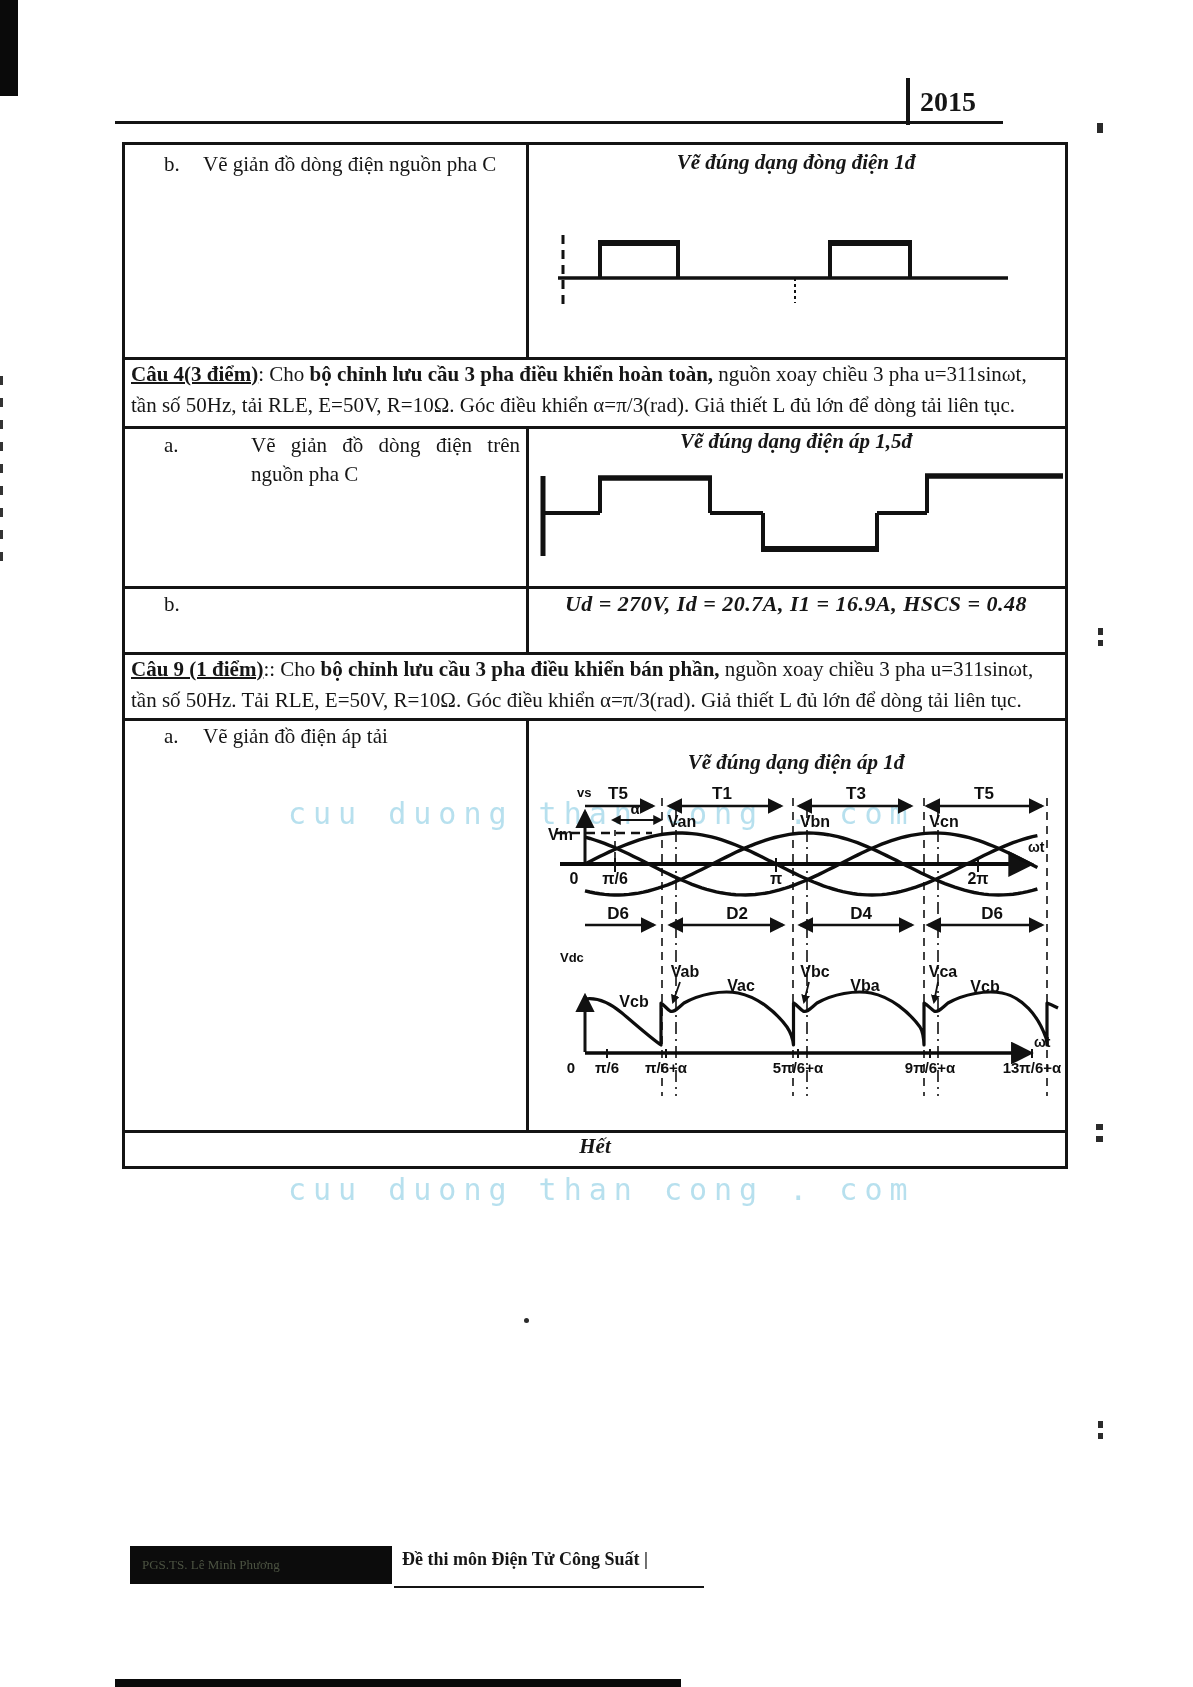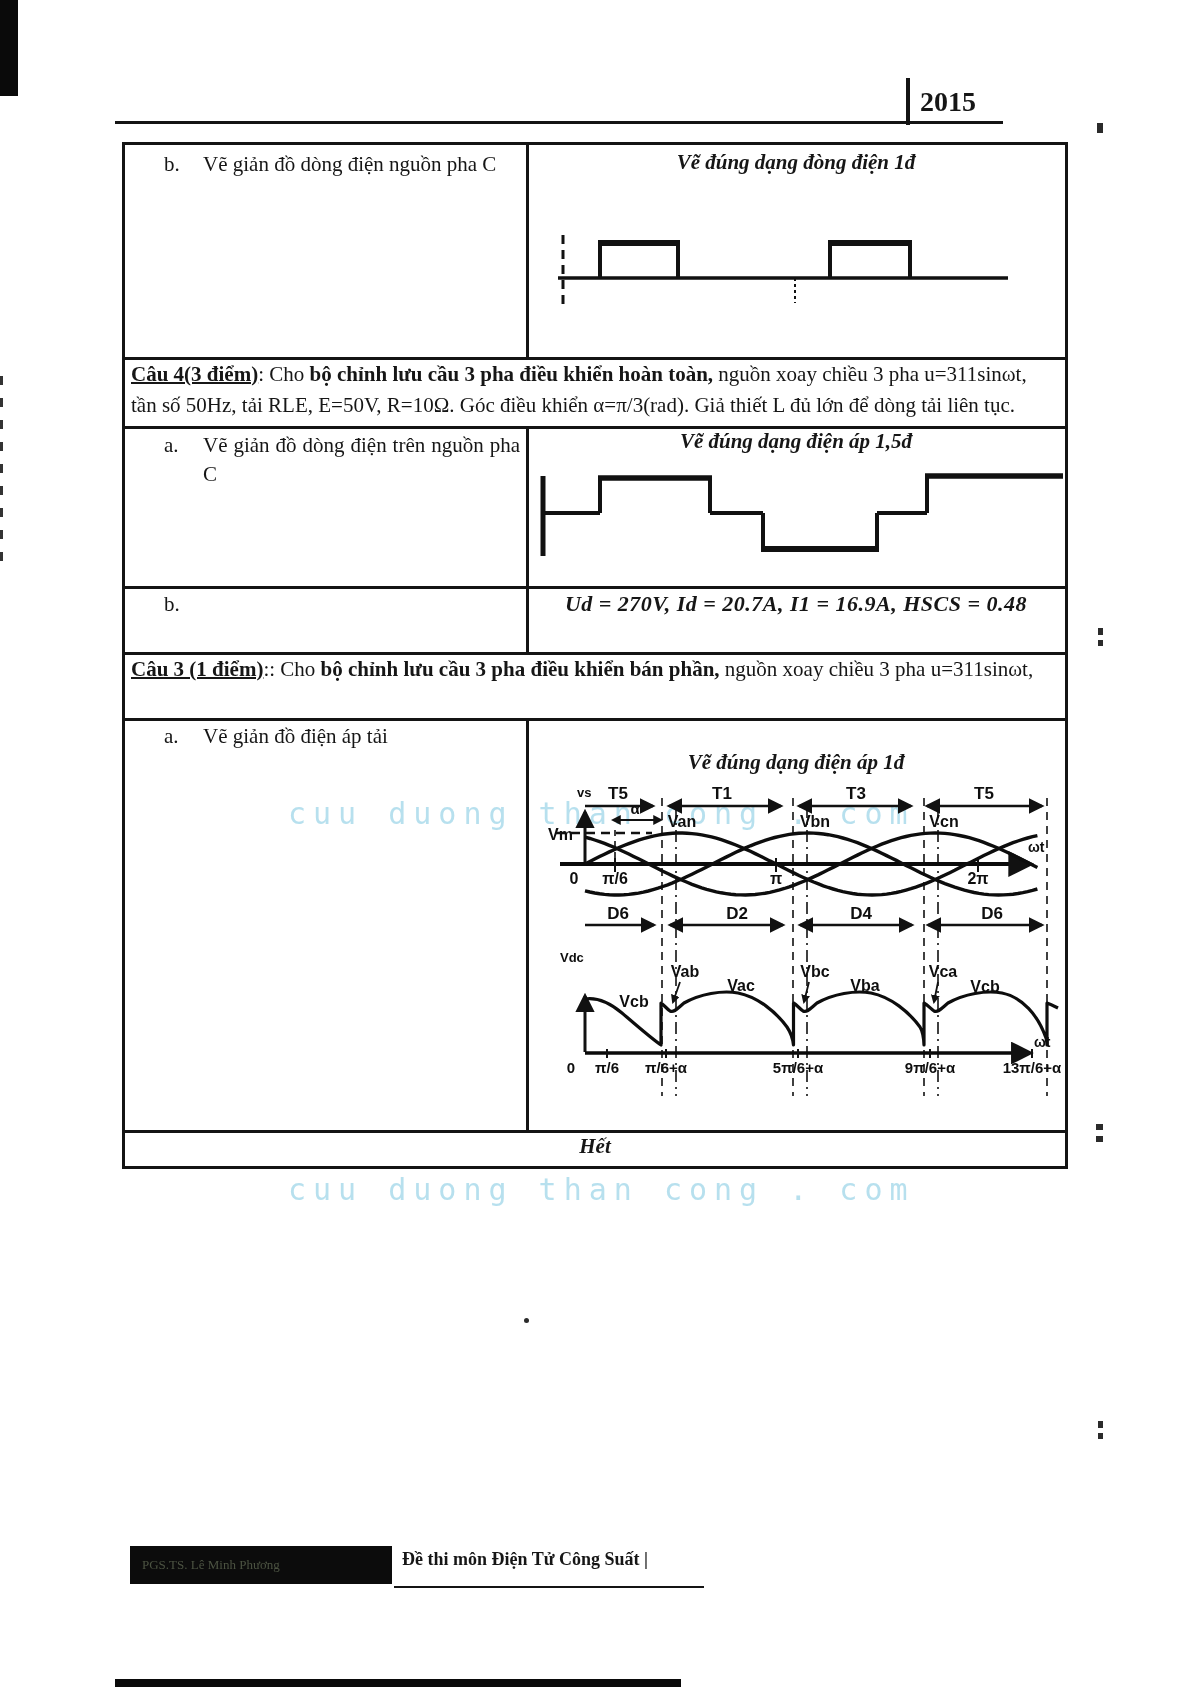--- a/index.html
+++ b/index.html
@@ -89,21 +89,21 @@
     <line x1="255" y1="73" x2="255" y2="98" stroke="#111" stroke-width="2" stroke-dasharray="3,3"></line>
   </svg>
 
   <div class="abs ink qtext" style="left:131px;top:360px;width:932px;">
     <span class="heading-u">Câu 4(3 điểm)</span><span>: Cho </span><span class="bold">bộ chỉnh lưu cầu 3 pha điều khiển hoàn toàn,</span><span> nguồn xoay chiều 3 pha u=311sinωt,</span>
   </div>
   <div class="abs ink qtext" style="left:131px;top:391px;width:932px;">tần số 50Hz, tải RLE, E=50V, R=10Ω. Góc điều khiển α=π/3(rad). Giả thiết L đủ lớn để dòng tải liên tục.</div>
 
   <div class="abs ink qtext qrow" style="left:164px;top:431px;width:356px;">
     <span class="qlabel">a.</span>
-    <span style="width:320px;">Vẽ giản đồ dòng điện trên nguồn pha C</span>
+    <span style="width:320px;margin-left:48px;">Vẽ giản đồ dòng điện trên nguồn pha C</span>
   </div>
   <div class="abs ink grade" style="left:527px;top:429px;width:538px;">Vẽ đúng dạng điện áp 1,5đ</div>
 
   <svg class="abs ink" style="left:535px;top:438px;" width="535" height="130" viewBox="0 0 535 130">
     <line x1="8" y1="38" x2="8" y2="118" stroke="#111" stroke-width="5"></line>
     <line x1="8" y1="75" x2="65" y2="75" stroke="#111" stroke-width="4"></line>
     <path d="M65,75 L65,40 L175,40 L175,75" fill="none" stroke="#111" stroke-width="4"></path>
     <line x1="63" y1="40" x2="177" y2="40" stroke="#111" stroke-width="5.5"></line>
     <line x1="175" y1="75" x2="228" y2="75" stroke="#111" stroke-width="4"></line>
     <path d="M228,75 L228,111 L342,111 L342,75" fill="none" stroke="#111" stroke-width="4"></path>
@@ -112,22 +112,23 @@
     <path d="M392,75 L392,38 L528,38" fill="none" stroke="#111" stroke-width="4"></path>
     <line x1="390" y1="38" x2="528" y2="38" stroke="#111" stroke-width="5.5"></line>
   </svg>
 
   <div class="abs ink qtext qrow" style="left:164px;top:590px;width:352px;">
     <span class="qlabel">b.</span>
   </div>
   <div class="abs ink result" style="left:527px;top:591px;width:538px;">Ud = 270V, Id = 20.7A, I1 = 16.9A, HSCS = 0.48</div>
 
   <div class="abs ink qtext" style="left:131px;top:655px;width:932px;">
-    <span class="heading-u">Câu 3 (1 điểm)</span><span>:: Cho </span><span class="bold">bộ chỉnh lưu cầu 3 pha điều khiển bán phần,</span><span> nguồn xoay chiều 3 pha u=311sinωt,</span>
-  </div>
+    <span class="heading-u">Câu 9 (1 điểm)</span><span>:: Cho </span><span class="bold">bộ chỉnh lưu cầu 3 pha điều khiển bán phần,</span><span> nguồn xoay chiều 3 pha u=311sinωt,</span>
+  </div>
+  <div class="abs ink qtext" style="left:131px;top:686px;width:932px;">tần số 50Hz. Tải RLE, E=50V, R=10Ω. Góc điều khiển α=π/3(rad). Giả thiết L đủ lớn để dòng tải liên tục.</div>
 
   <div class="abs ink qtext qrow" style="left:164px;top:722px;width:352px;">
     <span class="qlabel">a.</span>
     <span>Vẽ giản đồ điện áp tải</span>
   </div>
   <div class="abs ink grade" style="left:527px;top:750px;width:538px;">Vẽ đúng dạng điện áp 1đ</div>
 
   <svg class="abs ink" style="left:530px;top:700px;" width="540" height="400" viewBox="0 0 540 400">
 
     <g stroke="#111" stroke-width="1.6">

